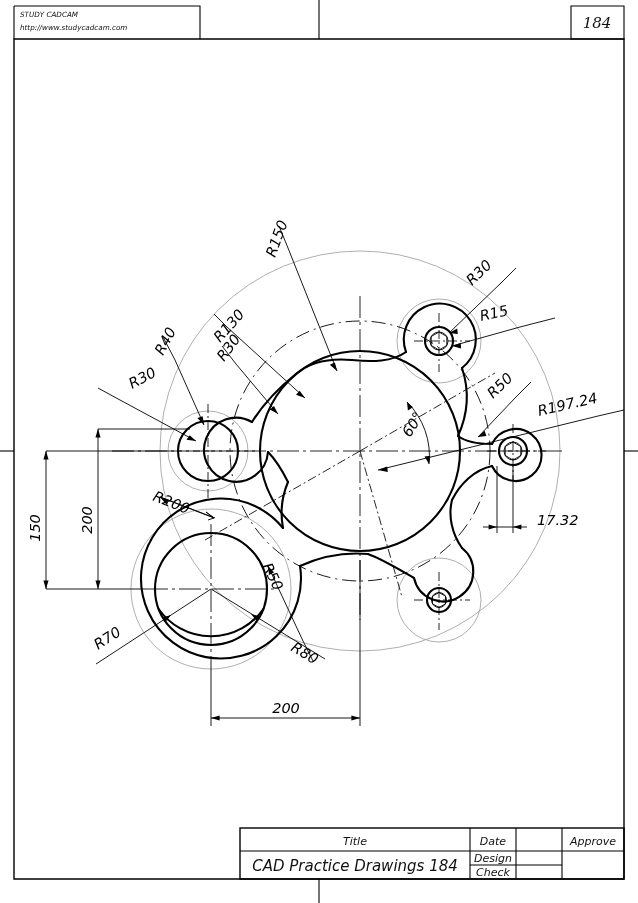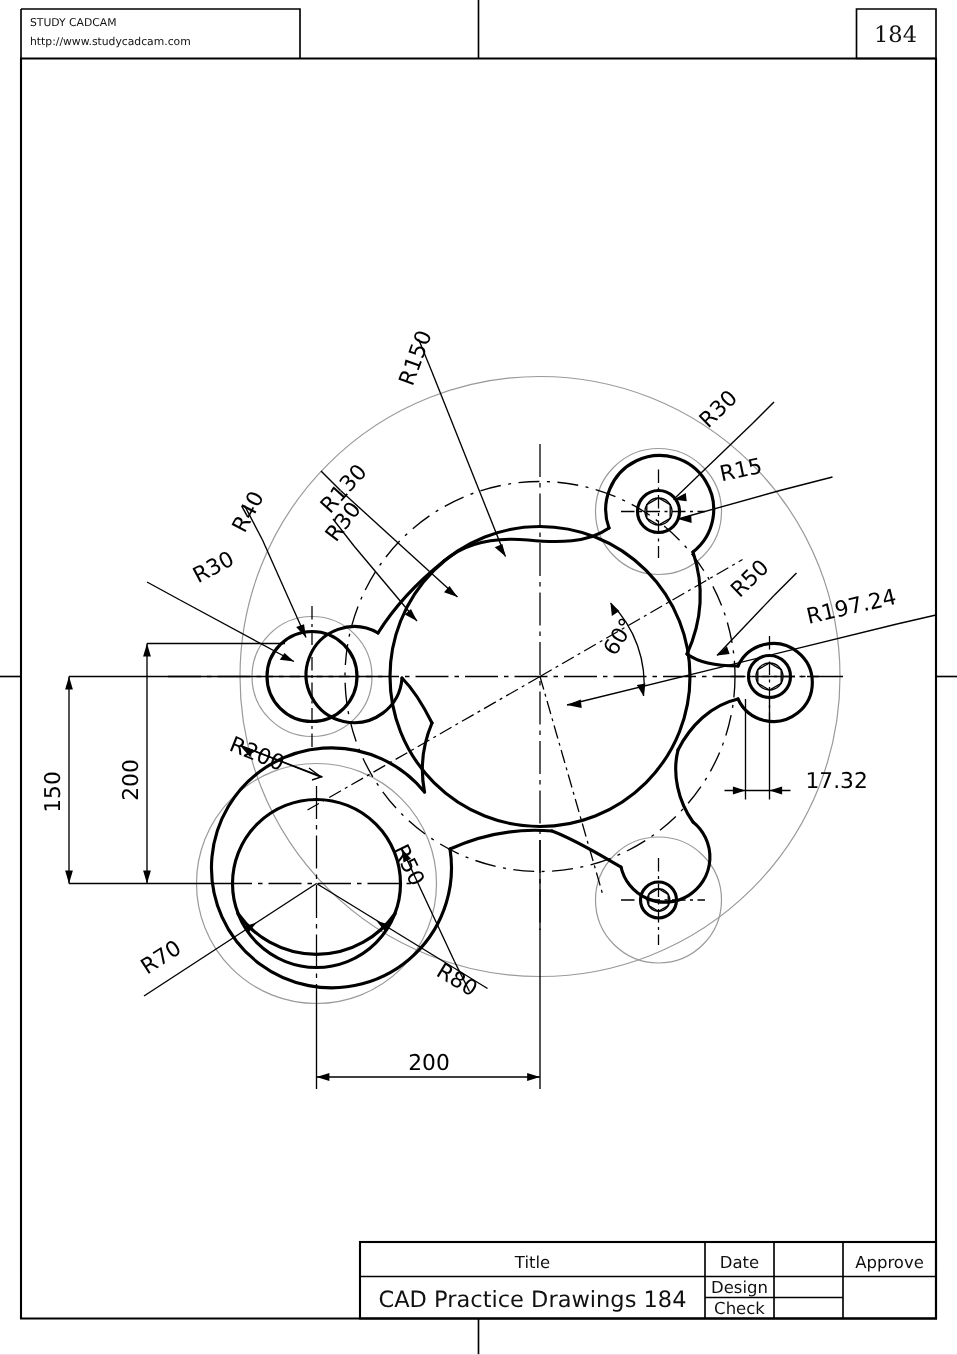--- a/index.html
+++ b/index.html
@@ -1,18 +1,18 @@
 <!DOCTYPE html>
 <html><head>
 <meta charset="utf-8">
 <style>
   html,body{margin:0;padding:0;background:#fff;}
   body{width:638px;height:903px;overflow:hidden;
        font-family:"DejaVu Sans","Liberation Sans",sans-serif;}
-  #sheet{position:relative;width:638px;height:903px;background:#ec4899;}
+  #sheet{position:relative;width:638px;height:903px;background:#7dd3fc;font-style:italic;}
   svg{display:block;}
   .hdr-text{font-size:7.2px;fill:#111;font-family:"DejaVu Sans","Liberation Sans",sans-serif;}
   .pageno{font-size:15px;fill:#111;font-family:"DejaVu Serif","Liberation Serif",serif;}
   .tb-text{font-size:11px;fill:#111;}
   .tb-title{font-size:15px;fill:#111;}
   .dim{font-size:14.5px;fill:#000;font-family:"DejaVu Sans","Liberation Sans",sans-serif;}
   .thick{stroke:#000;stroke-width:2.1;fill:none;stroke-linecap:round;}
   .thin{stroke:#000;stroke-width:0.9;fill:none;}
   .leader{stroke:#000;stroke-width:0.9;fill:none;}
   .center{stroke:#000;stroke-width:0.85;fill:none;stroke-dasharray:22 4 3 4;}

